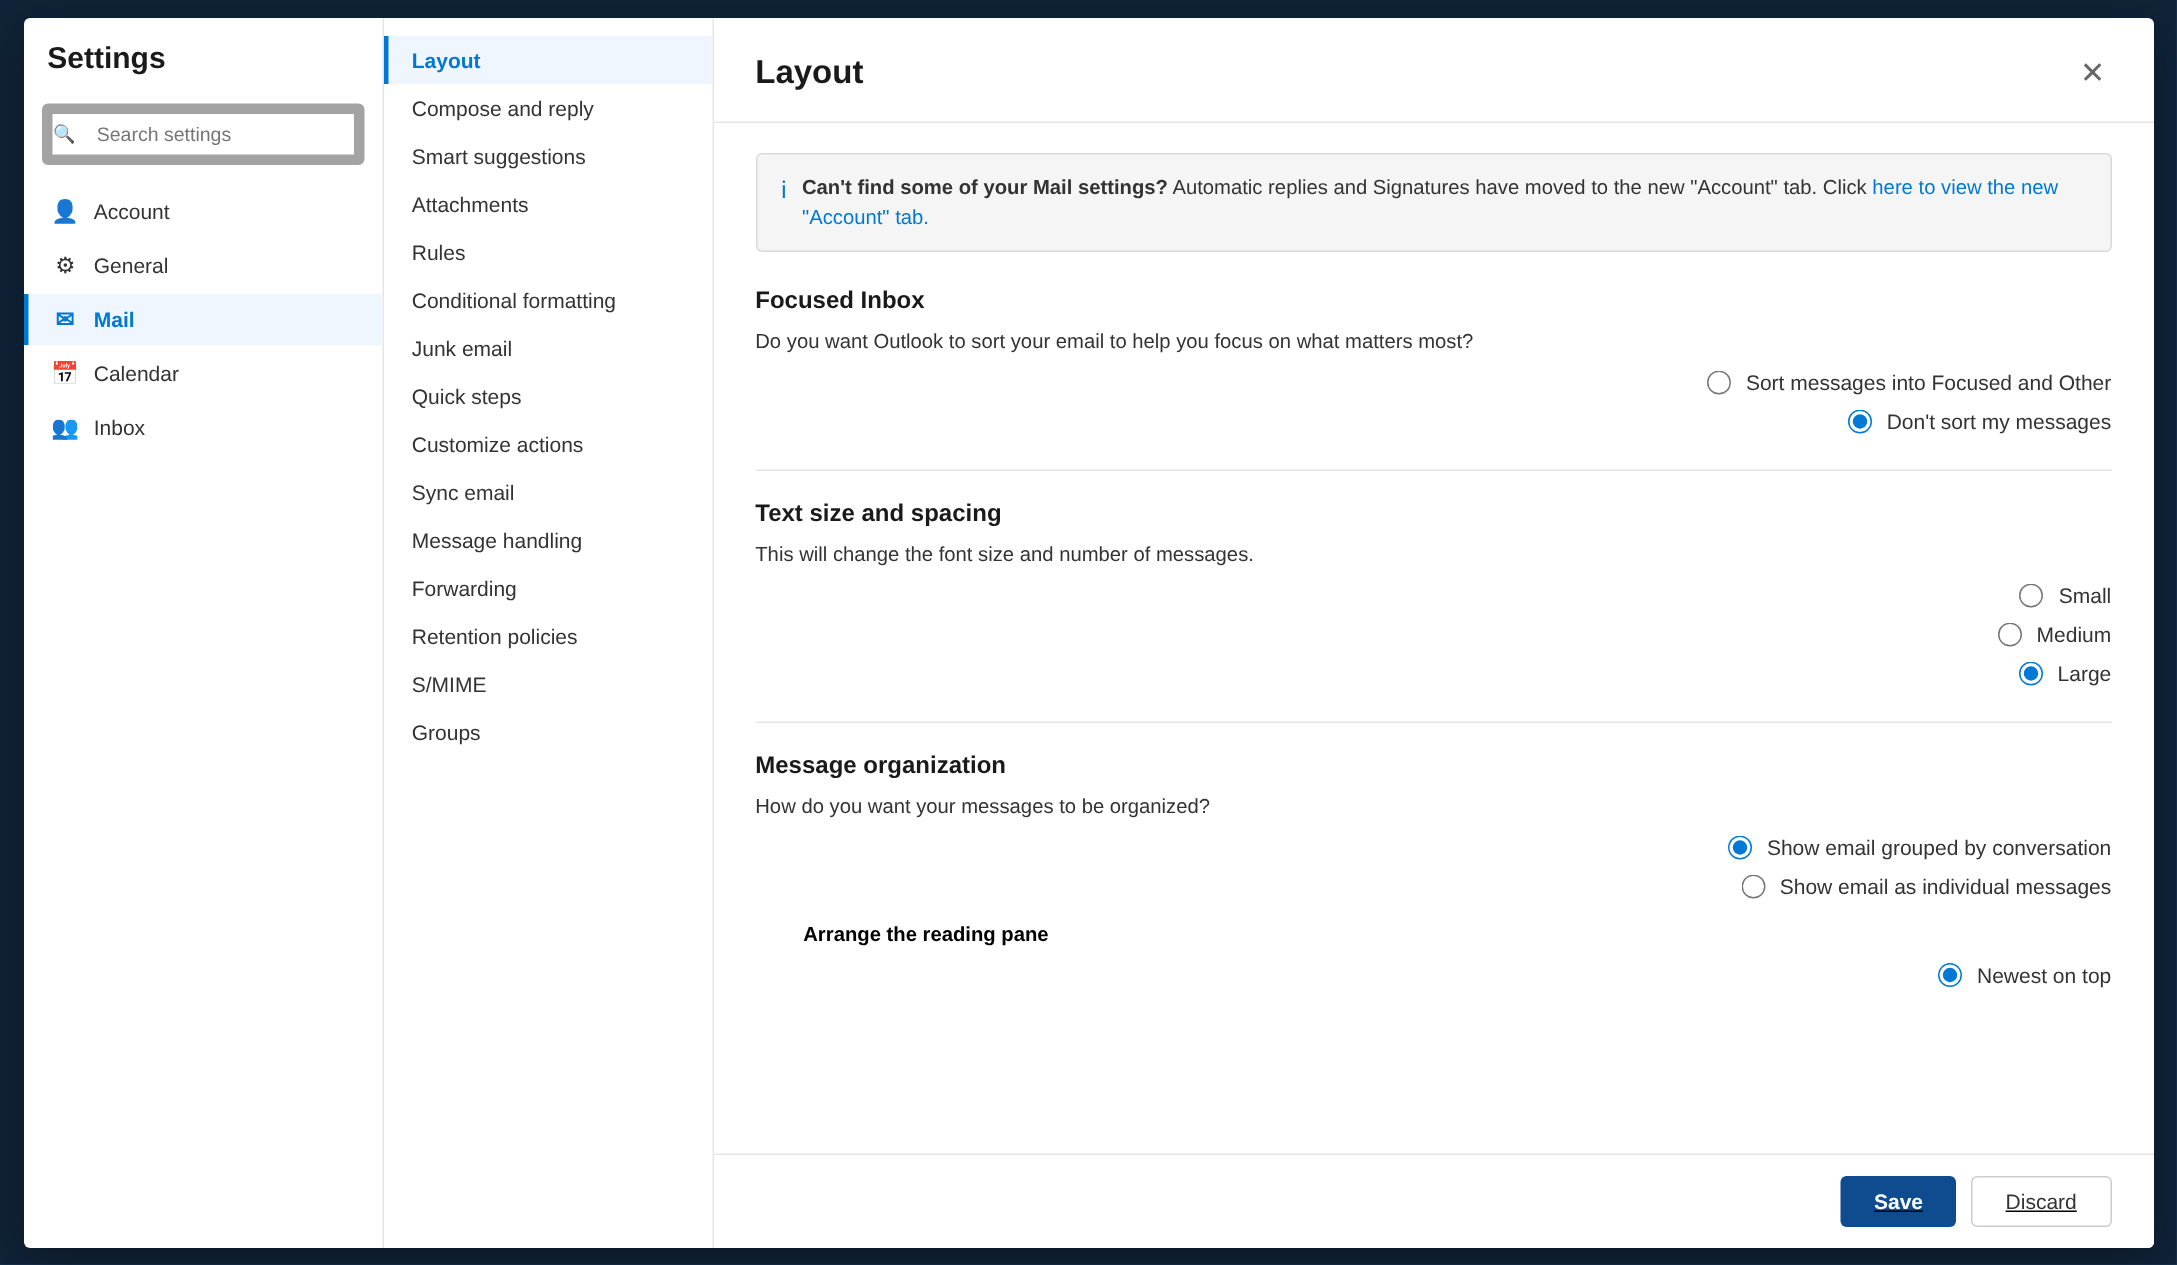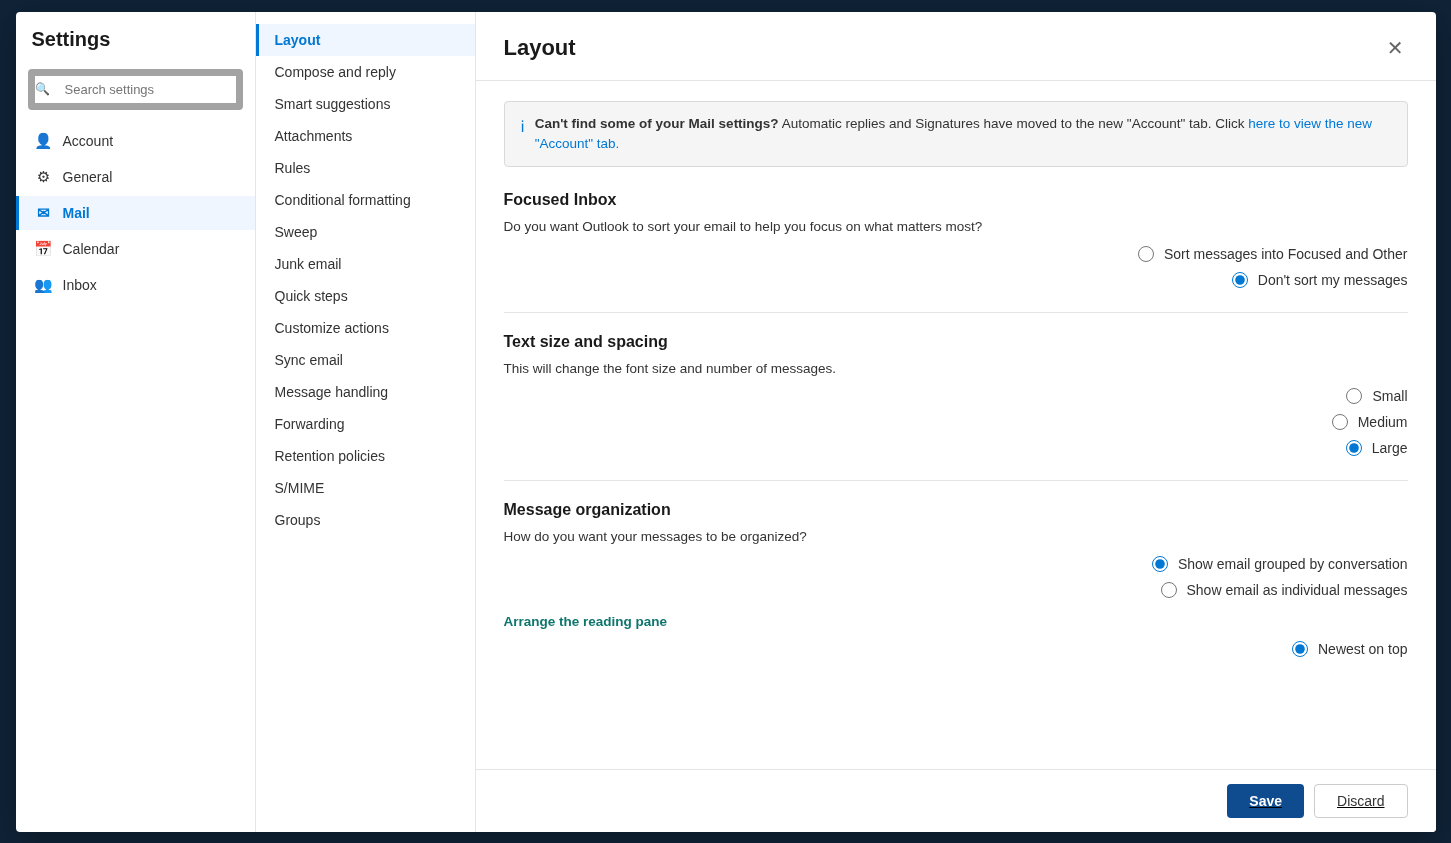--- a/index.html
+++ b/index.html
@@ -313,23 +313,20 @@
         <div class="submenu-item">
           <span>Attachments</span>
         </div>
         <div class="submenu-item">
           <span>Rules</span>
         </div>
         <div class="submenu-item">
           <span>Conditional formatting</span>
         </div>
         <div class="submenu-item">
-          <span>Sweep</span>
-        </div>
-        <div class="submenu-item">
           <span>Junk email</span>
         </div>
         <div class="submenu-item">
           <span>Quick steps</span>
         </div>
         <div class="submenu-item">
           <span>Customize actions</span>
         </div>
         <div class="submenu-item">
           <span>Sync email</span>
@@ -413,21 +410,21 @@
               <div class="radio-item">
                 <input type="radio" name="message-org" id="grouped-conversation" checked="" style="">
                 <label for="grouped-conversation">Show email grouped by conversation</label>
               </div>
               <div class="radio-item">
                 <input type="radio" name="message-org" id="individual-messages" style="">
                 <label for="individual-messages">Show email as individual messages</label>
               </div>
             </div>
             <div style="margin-top:16px;">
-              <div class="section-desc" style="font-weight:600; color:#0f766e;">Arrange the reading pane</div>
+              <div class="section-desc" style="font-weight:600; color:#000000;margin-left:32px;">Arrange the reading pane</div>
               <div class="radio-group" style="margin-top:8px;">
                 <div class="radio-item">
                   <input type="radio" name="reading-pane" id="newest-top" checked="" style="">
                   <label for="newest-top">Newest on top</label>
                 </div>
               </div>
             </div>
           </div>
 
         </div>

